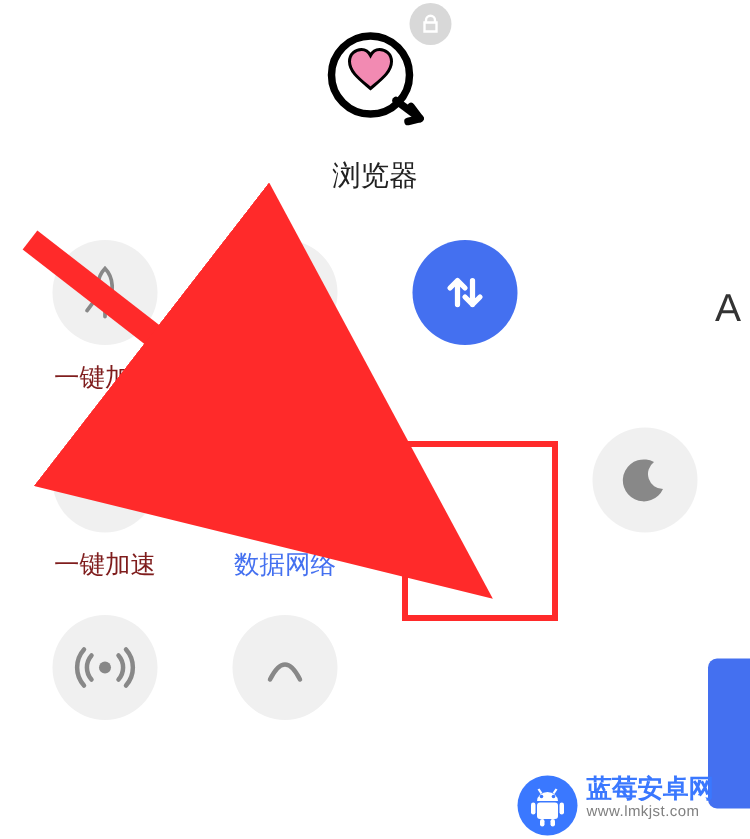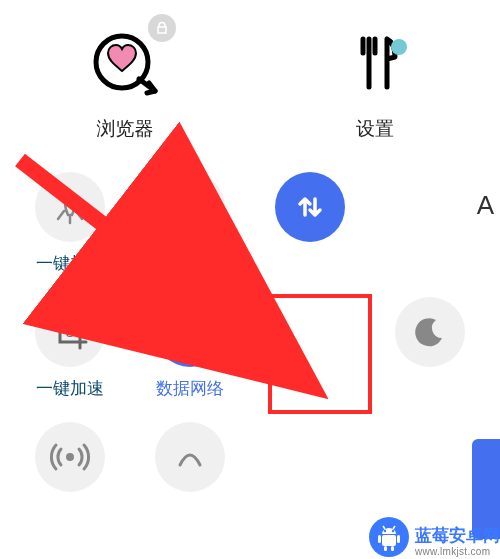--- a/index.html
+++ b/index.html
@@ -7,21 +7,21 @@
     width: 500px;
     height: 559px;
     background: #ffffff;
     font-family: -apple-system, "PingFang SC", "Microsoft YaHei", sans-serif;
     position: relative;
     overflow: hidden;
   }
   .app-row {
     display: flex;
     justify-content: space-around;
-    padding: 22px 0 0 0;
+    padding: 10px 0 0 0;
   }
   .app-item {
     display: flex;
     flex-direction: column;
     align-items: center;
     width: 120px;
     position: relative;
   }
   .app-icon-box {
     width: 86px;
@@ -68,21 +68,21 @@
     border-radius: 50%;
     display: flex;
     align-items: center;
     justify-content: center;
   }
   .qs-off { background: #f0f0f0; }
   .qs-on  { background: #4470f0; }
   .qs-label {
     margin-top: 10px;
     font-size: 17px;
-    color: #0c4a6e;
+    color: #7f1d1d;
     text-align: center;
   }
   .qs-label.active { color: #4470f0; }
   .highlight-box {
     position: absolute;
     border: 4px solid #ff2a2a;
     pointer-events: none;
   }
   .arrow-overlay {
     position: absolute;
@@ -102,24 +102,24 @@
     right: 0;
     bottom: 20px;
     width: 28px;
     height: 100px;
     background: #4470f0;
     border-top-left-radius: 6px;
     border-bottom-left-radius: 6px;
   }
   .watermark {
     position: absolute;
-    right: 0;
+    right: 24px;
     bottom: 2px;
     display: flex;
-    align-items: flex-end;
+    align-items: flex-start;
     gap: 6px;
   }
   .wm-badge {
     width: 40px;
     height: 40px;
     border-radius: 50%;
     background: #3a78ff;
     display: flex;
     align-items: center;
     justify-content: center;
@@ -144,30 +144,20 @@
       </svg>
       <div class="lock-badge">
         <svg width="14" height="14" viewBox="0 0 14 14">
             <path d="M4 6 V4.5 a3 3 0 0 1 6 0 V6 M3 6 h8 v6 h-8 z" fill="none" stroke="#fff" stroke-width="1.6"></path>
           </svg>
       </div>
     </div>
     <div class="app-label">浏览器</div>
   </div>
 
-  <div class="app-item">
-    <div class="app-icon-box">
-      <svg width="72" height="72" viewBox="0 0 72 72">
-        <path d="M24 10 V24 M30 10 V24 M36 10 V24 M30 24 V58" stroke="#000" stroke-width="5" fill="none" stroke-linecap="round"></path>
-        <path d="M48 10 V58 M48 10 Q56 14 56 28 L48 30" stroke="#000" stroke-width="5" fill="none" stroke-linecap="round" stroke-linejoin="round"></path>
-        <circle cx="60" cy="18" r="8" fill="#74c9d4"></circle>
-      </svg>
-    </div>
-    <div class="app-label">设置</div>
-  </div>
 
 
 </div>
 
 <div class="qs-grid">
 
   <div class="qs-item">
     <div class="qs-circle qs-off">
       <svg width="40" height="40" viewBox="0 0 40 40">
           <path d="M20 4 C26 10 26 20 22 28 L18 28 C14 20 14 10 20 4 Z M14 24 L8 32 M26 24 L32 32 M20 30 L20 36" stroke="#888" stroke-width="2.5" fill="none" stroke-linecap="round"></path>

